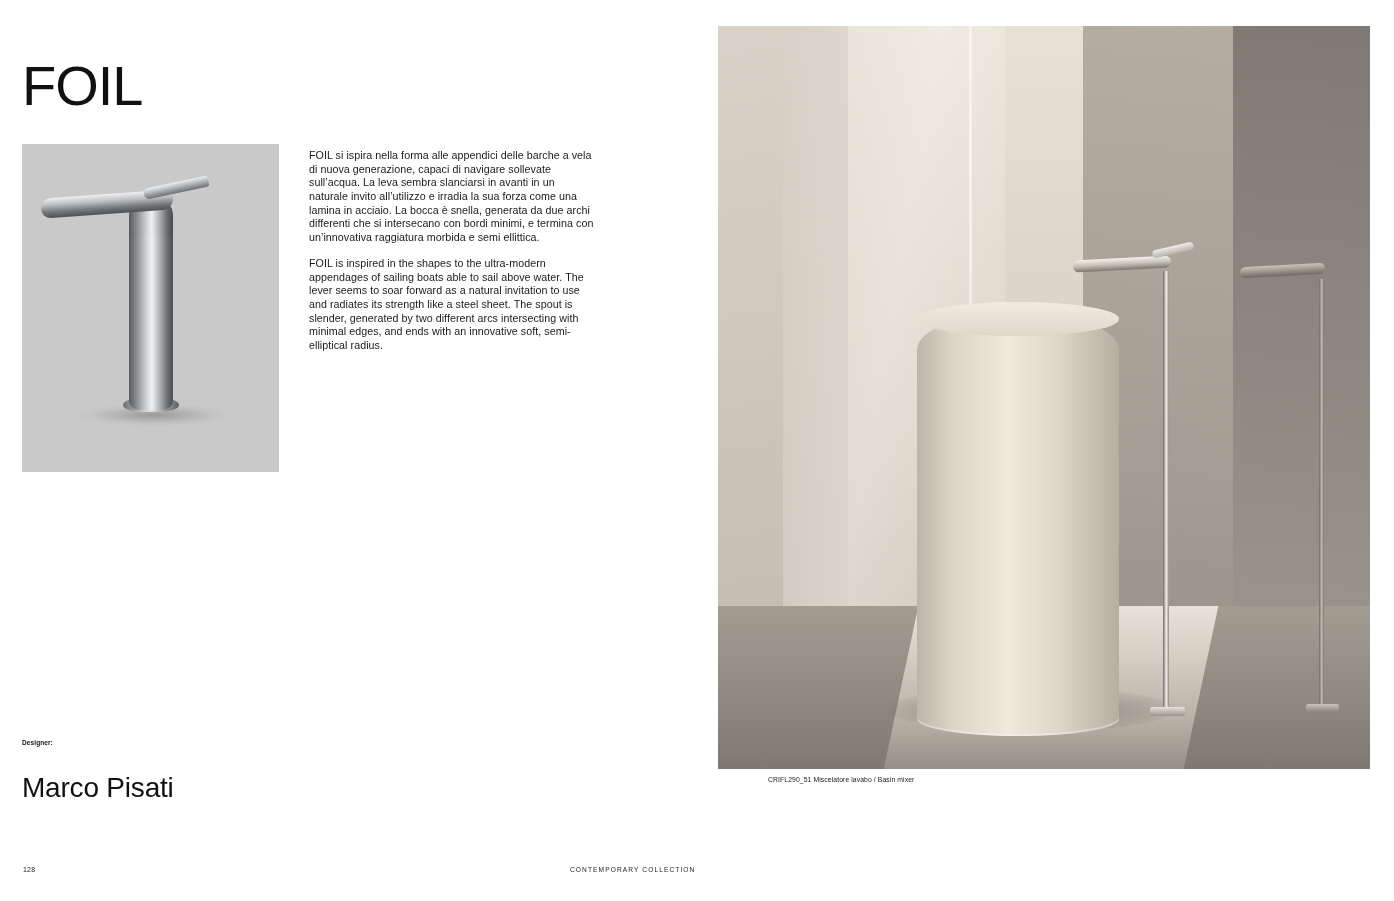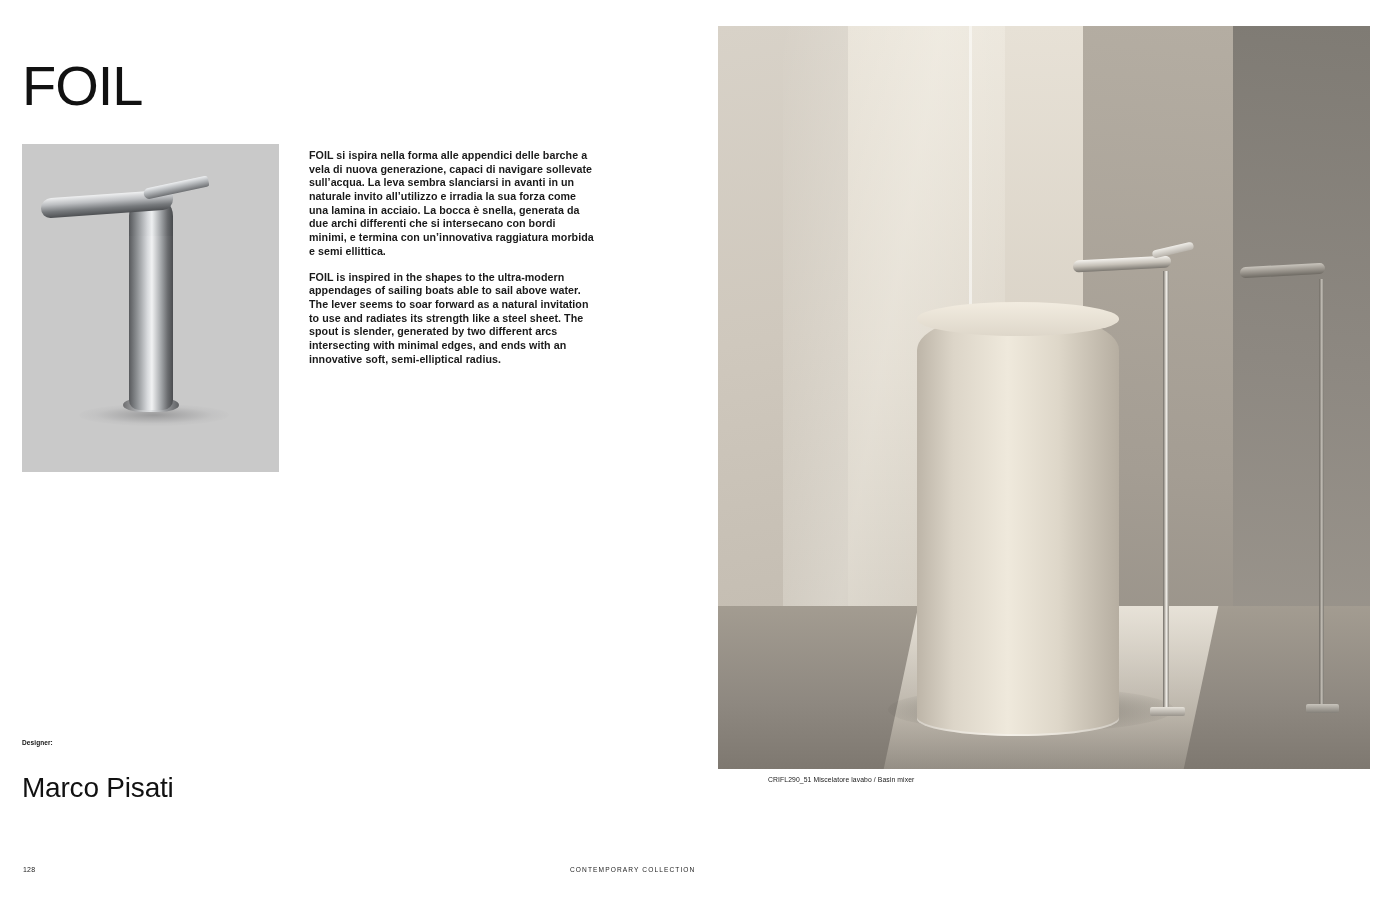--- a/index.html
+++ b/index.html
@@ -119,21 +119,21 @@
   .body-copy {
     position: absolute;
     left: 309px;
     top: 149px;
     width: 285px;
     font-size: 10.7px;
     line-height: 1.28;
     color: #1a1a1a;
     letter-spacing: 0.05px;
   }
-  .body-copy p { margin: 0 0 12px 0; font-weight: bold; }
+  .body-copy p { margin: 0 0 12px 0; }
   .body-copy p:last-child { margin-bottom: 7px; }
 
   .designer-label {
     position: absolute;
     left: 22px;
     top: 739px;
     font-size: 6.5px;
     font-weight: bold;
     letter-spacing: 0.1px;
     color: #111;

